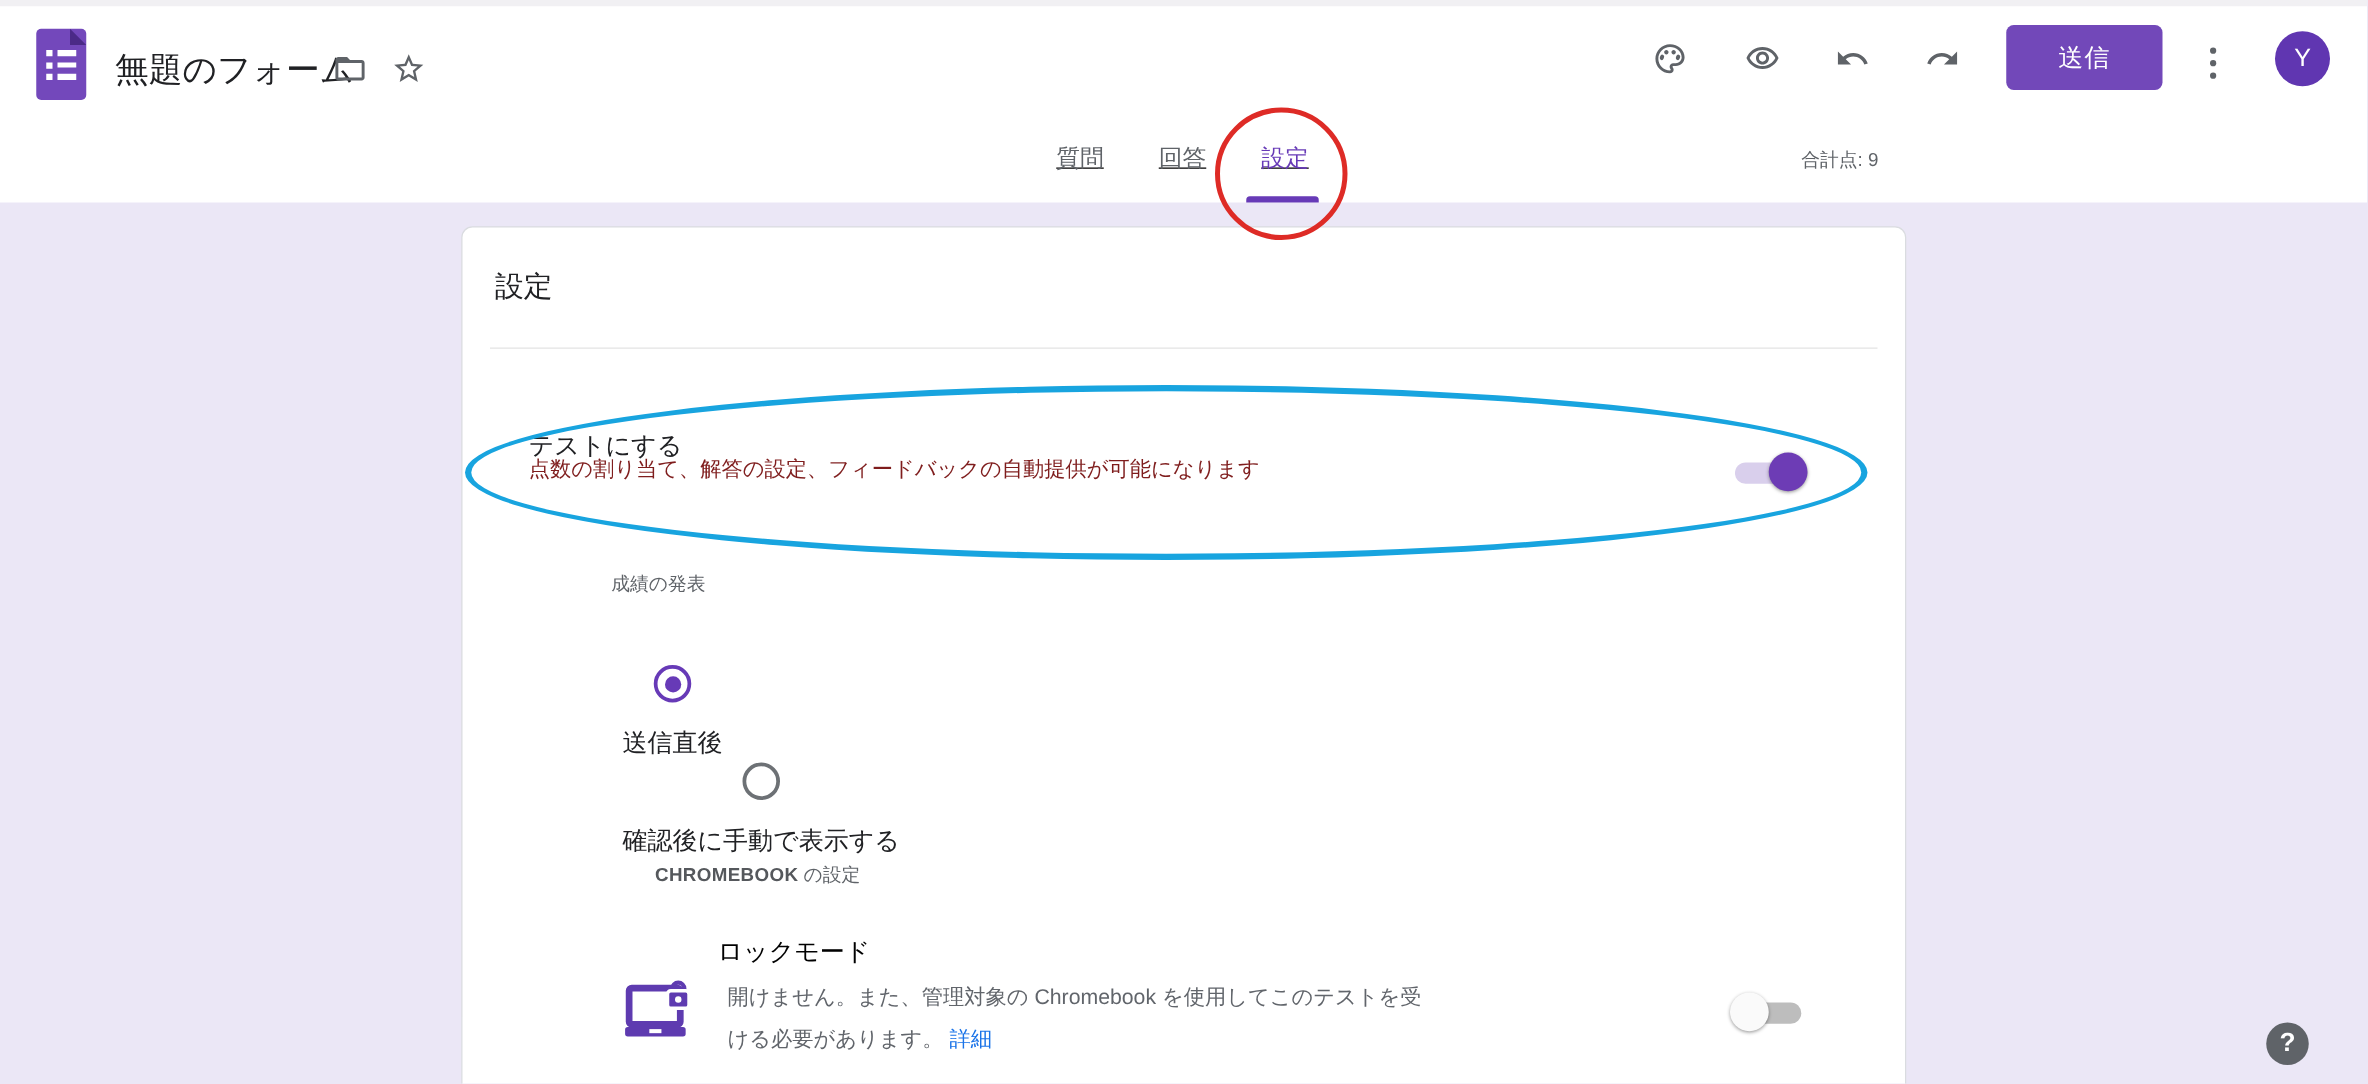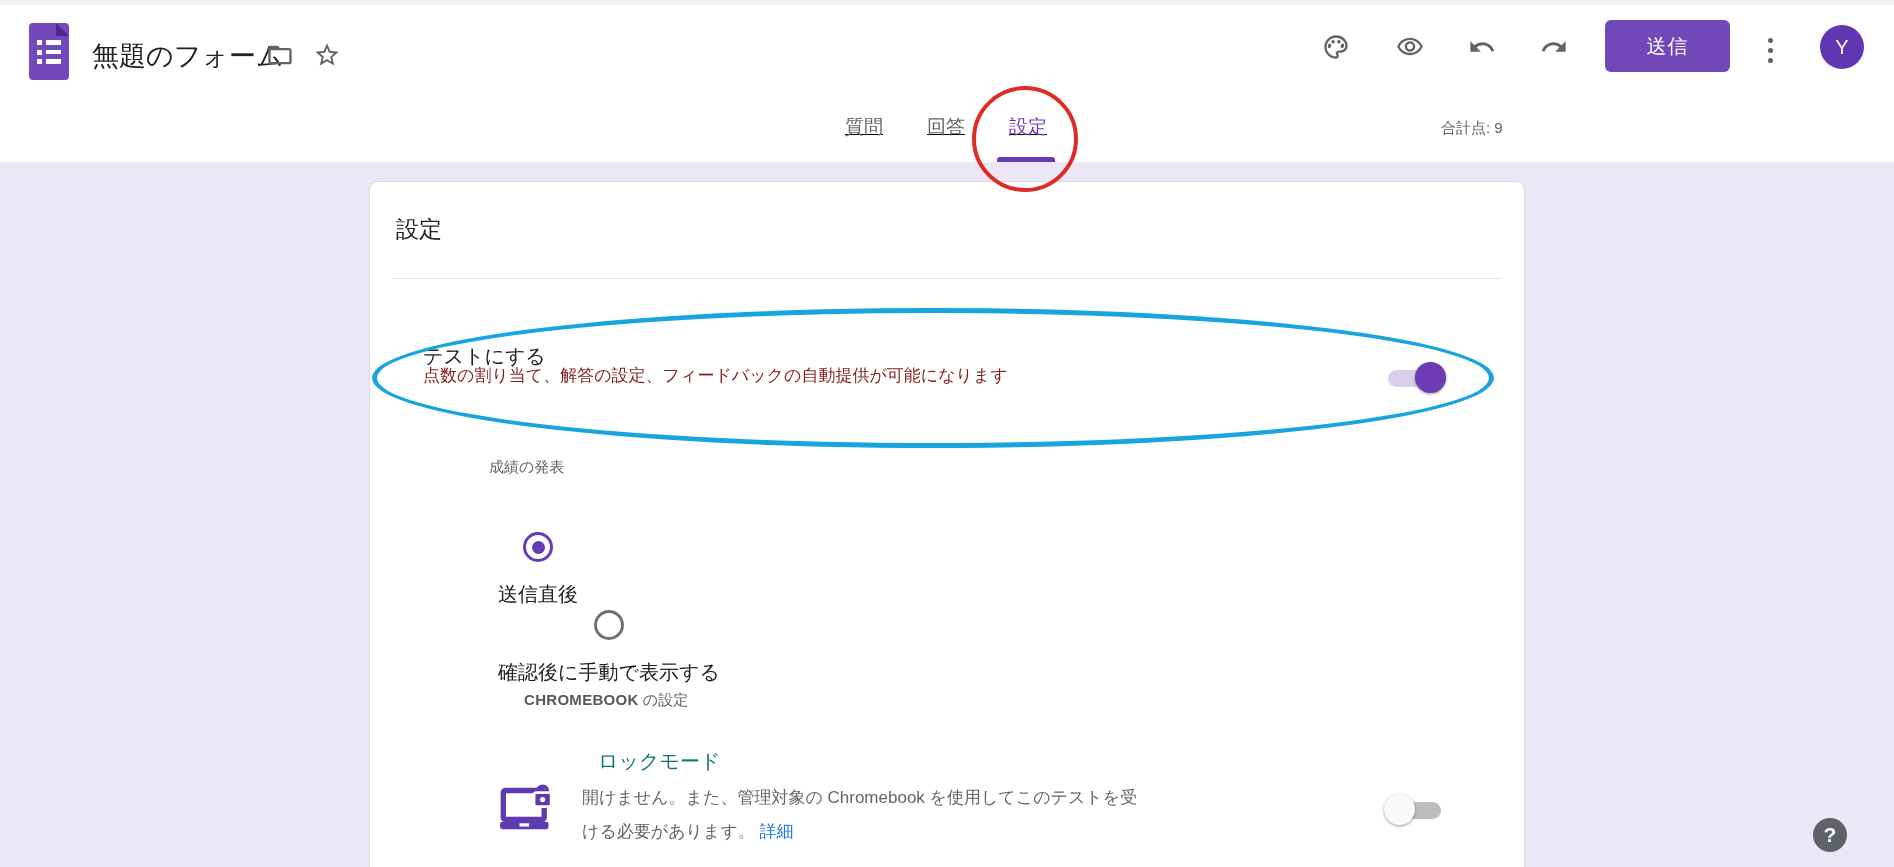--- a/index.html
+++ b/index.html
@@ -63,21 +63,21 @@
   .radio-circle.sel { border:3px solid #673ab7; }
   .radio-circle.sel .dot { width:13px; height:13px; border-radius:50%; background:#673ab7; }
   .radio-circle.unsel { border:3px solid #6d7175; }
   .radio-label { font-size:20px; color:#202124; white-space:nowrap; }
   .radio2-desc { position:absolute; left:178px; top:449px; font-size:17px; color:#61656b; white-space:nowrap; }
 
   .cb-label { position:absolute; left:130px; top:509px; font-size:15px; color:#5f6368;margin-left:24px; }
   .cb-label .strong { font-weight:bold; color:#55585c; letter-spacing:.3px; }
 
   .laptop-icon { position:absolute; left:129px; top:602px; width:56px; height:50px; }
-  .lock-title { position:absolute; left:228px; top:566px; font-size:20px; color:#0f766e; }
+  .lock-title { position:absolute; left:204px; top:566px; font-size:20px; color:#000000; }
   .lock-desc { position:absolute; left:212px; top:599px; font-size:17px; color:#61656b; line-height:34px; white-space:nowrap; }
   .lock-desc a { color:#1a73e8; text-decoration:none; cursor:pointer; }
 
   
   .red-circle { position:absolute; left:972px; top:86px; width:106px; height:106px; border:4px solid #de2b26; border-radius:50%; z-index:30; pointer-events:none; }
   .blue-ellipse { position:absolute; left:2px; top:126px; width:1122px; height:140px; border:5px solid #18a4df; border-radius:50%; z-index:20; pointer-events:none; }
 
   .help-btn { position:absolute; left:1813px; top:818px; width:34px; height:34px; border-radius:50%; background:#5f6368; color:#ffffff; font-size:21px; font-weight:bold; display:flex; align-items:center; justify-content:center; cursor:pointer; z-index:10; }
 </style>
 </head>

